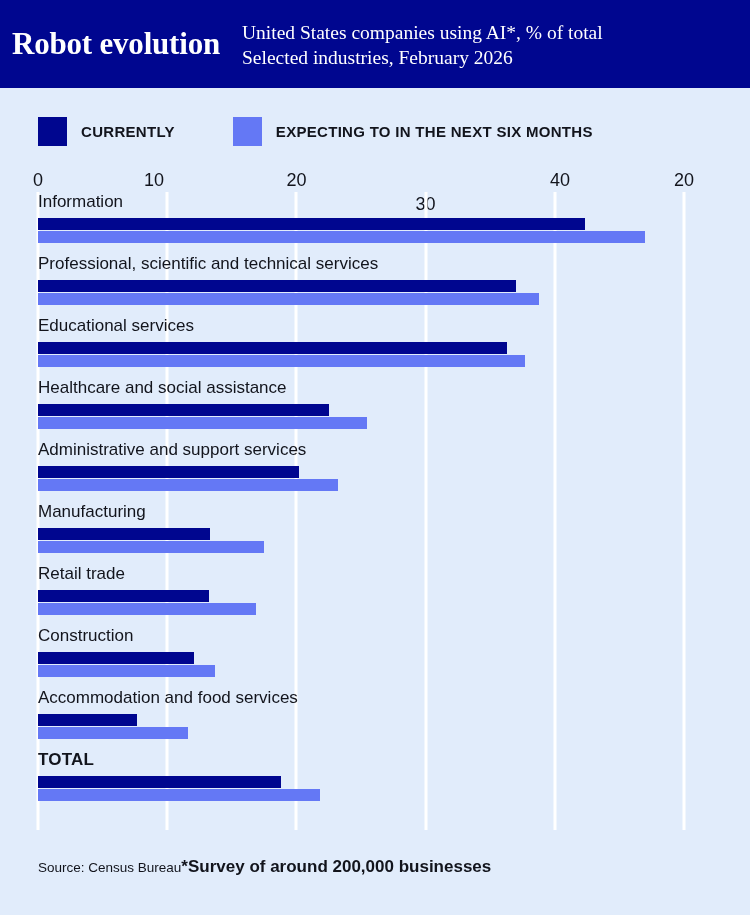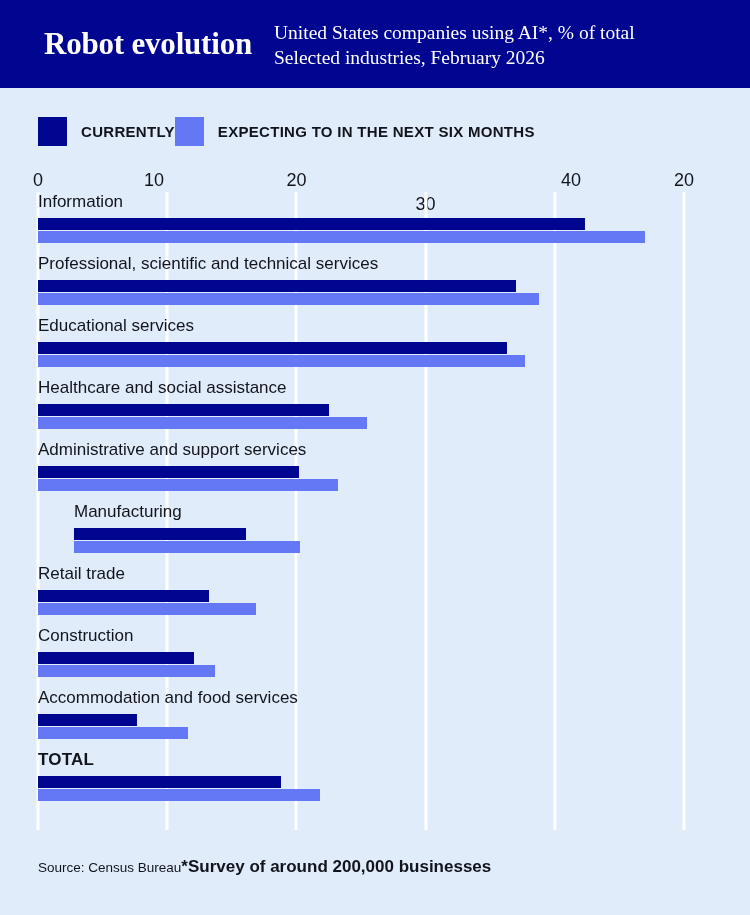--- a/index.html
+++ b/index.html
@@ -16,40 +16,40 @@
     position:absolute;left:0;top:0;width:750px;height:88px;
     background:#00068f;
     display:flex;align-items:center;
   }
   .header-title{
     font-family:"Liberation Serif", serif;
     font-weight:bold;
     color:#ffffff;
     font-size:31px;
     letter-spacing:-0.2px;
-    margin-left:44px;
+    margin-left:12px;
     white-space:nowrap;
   }
   .header-sub{
     font-family:"Liberation Serif", serif;
     color:#ffffff;
     font-size:19.5px;
     line-height:25px;
     margin-left:22px;
     margin-top:2px;
   }
   .header-sub div{white-space:nowrap;}
 
   
   .legend{
     position:absolute;left:38px;top:117px;
     display:flex;align-items:center;
   }
   .legend-item{display:flex;align-items:center;}
-  .legend-item + .legend-item{}
+  .legend-item + .legend-item{margin-left:58px;}
   .swatch{width:29px;height:29px;display:block;}
   .swatch.currently{background:#00068f;}
   .swatch.expecting{background:#6478f5;}
   .legend-label{
     margin-left:14px;
     font-size:15px;
     font-weight:bold;
     letter-spacing:0.3px;
     color:#12141c;
     white-space:nowrap;
@@ -116,21 +116,21 @@
       <span class="legend-label">EXPECTING TO IN THE NEXT SIX MONTHS</span>
     </div>
   </div>
 
   <div class="plot">
     <div class="axis-labels" id="axis-labels">
         <span class="axis-tick" style="left: 0px;">0</span>
         <span class="axis-tick" style="left: 116px;">10</span>
         <span class="axis-tick" style="left: 258.4px;">20</span>
         <span class="axis-tick" style="left: 387.6px; margin-top: 24px;">30</span>
-        <span class="axis-tick" style="left: 533px;">40</span>
+        <span class="axis-tick" style="left: 522px;">40</span>
         <span class="axis-tick" style="left: 646px;">20</span>
       </div>
     <div class="gridlines" id="gridlines">
         <div class="gridline" style="left: 0px;"></div>
         <div class="gridline" style="left: 129.2px;"></div>
         <div class="gridline" style="left: 258.4px;"></div>
         <div class="gridline" style="left: 387.6px;"></div>
         <div class="gridline" style="left: 516.8px;"></div>
         <div class="gridline" style="left: 646px;"></div>
       </div>
@@ -153,21 +153,21 @@
         <div class="row" style="top: 186px;">
           <div class="row-label">Healthcare and social assistance</div>
           <div class="bar currently" title="Healthcare and social assistance — CURRENTLY: 22.5%" style="width: 290.7px; background: rgb(0, 6, 143);"></div>
           <div class="bar expecting" title="Healthcare and social assistance — EXPECTING TO IN THE NEXT SIX MONTHS: 25.5%" style="width: 329.46px; background: rgb(100, 120, 245);"></div>
         </div>
         <div class="row" style="top: 248px;">
           <div class="row-label">Administrative and support services</div>
           <div class="bar currently" title="Administrative and support services — CURRENTLY: 20.2%" style="width: 260.984px; background: rgb(0, 6, 143);"></div>
           <div class="bar expecting" title="Administrative and support services — EXPECTING TO IN THE NEXT SIX MONTHS: 23.2%" style="width: 299.744px; background: rgb(100, 120, 245);"></div>
         </div>
-        <div class="row" style="top: 310px; margin-left: 36px;">
+        <div class="row" style="top: 310px;">
           <div class="row-label">Manufacturing</div>
           <div class="bar currently" title="Manufacturing — CURRENTLY: 13.3%" style="width: 171.836px; background: rgb(0, 6, 143);"></div>
           <div class="bar expecting" title="Manufacturing — EXPECTING TO IN THE NEXT SIX MONTHS: 17.5%" style="width: 226.1px; background: rgb(100, 120, 245);"></div>
         </div>
         <div class="row" style="top: 372px;">
           <div class="row-label">Retail trade</div>
           <div class="bar currently" title="Retail trade — CURRENTLY: 13.2%" style="width: 170.544px; background: rgb(0, 6, 143);"></div>
           <div class="bar expecting" title="Retail trade — EXPECTING TO IN THE NEXT SIX MONTHS: 16.9%" style="width: 218.348px; background: rgb(100, 120, 245);"></div>
         </div>
         <div class="row" style="top: 434px;">

